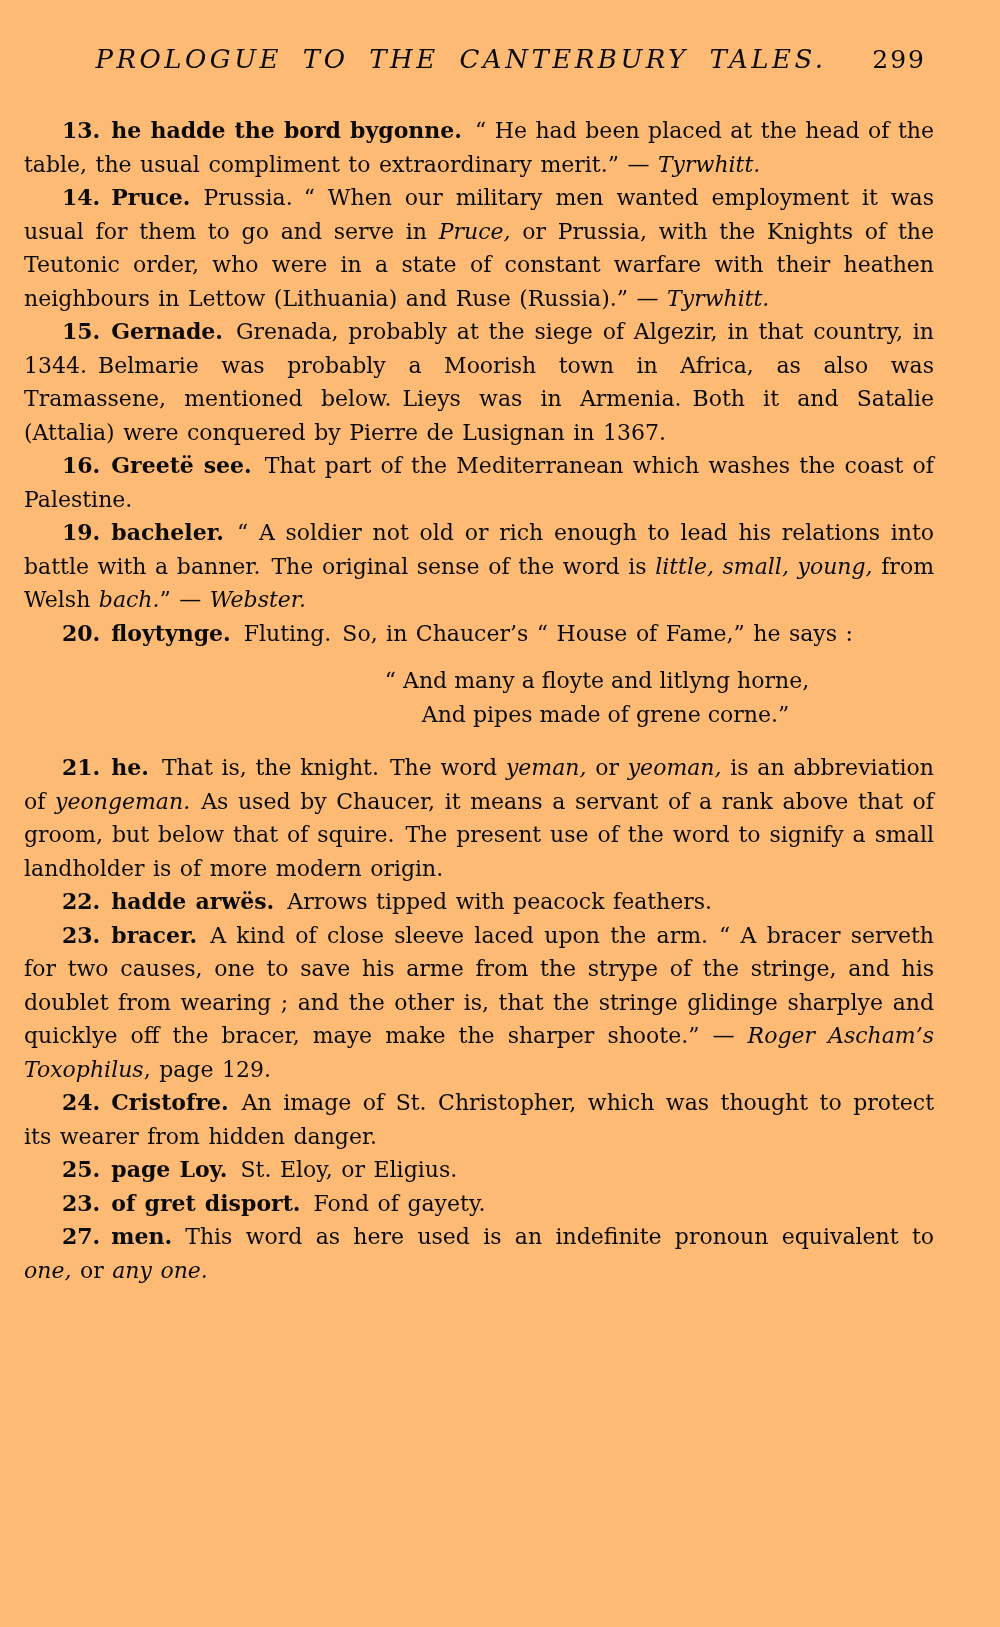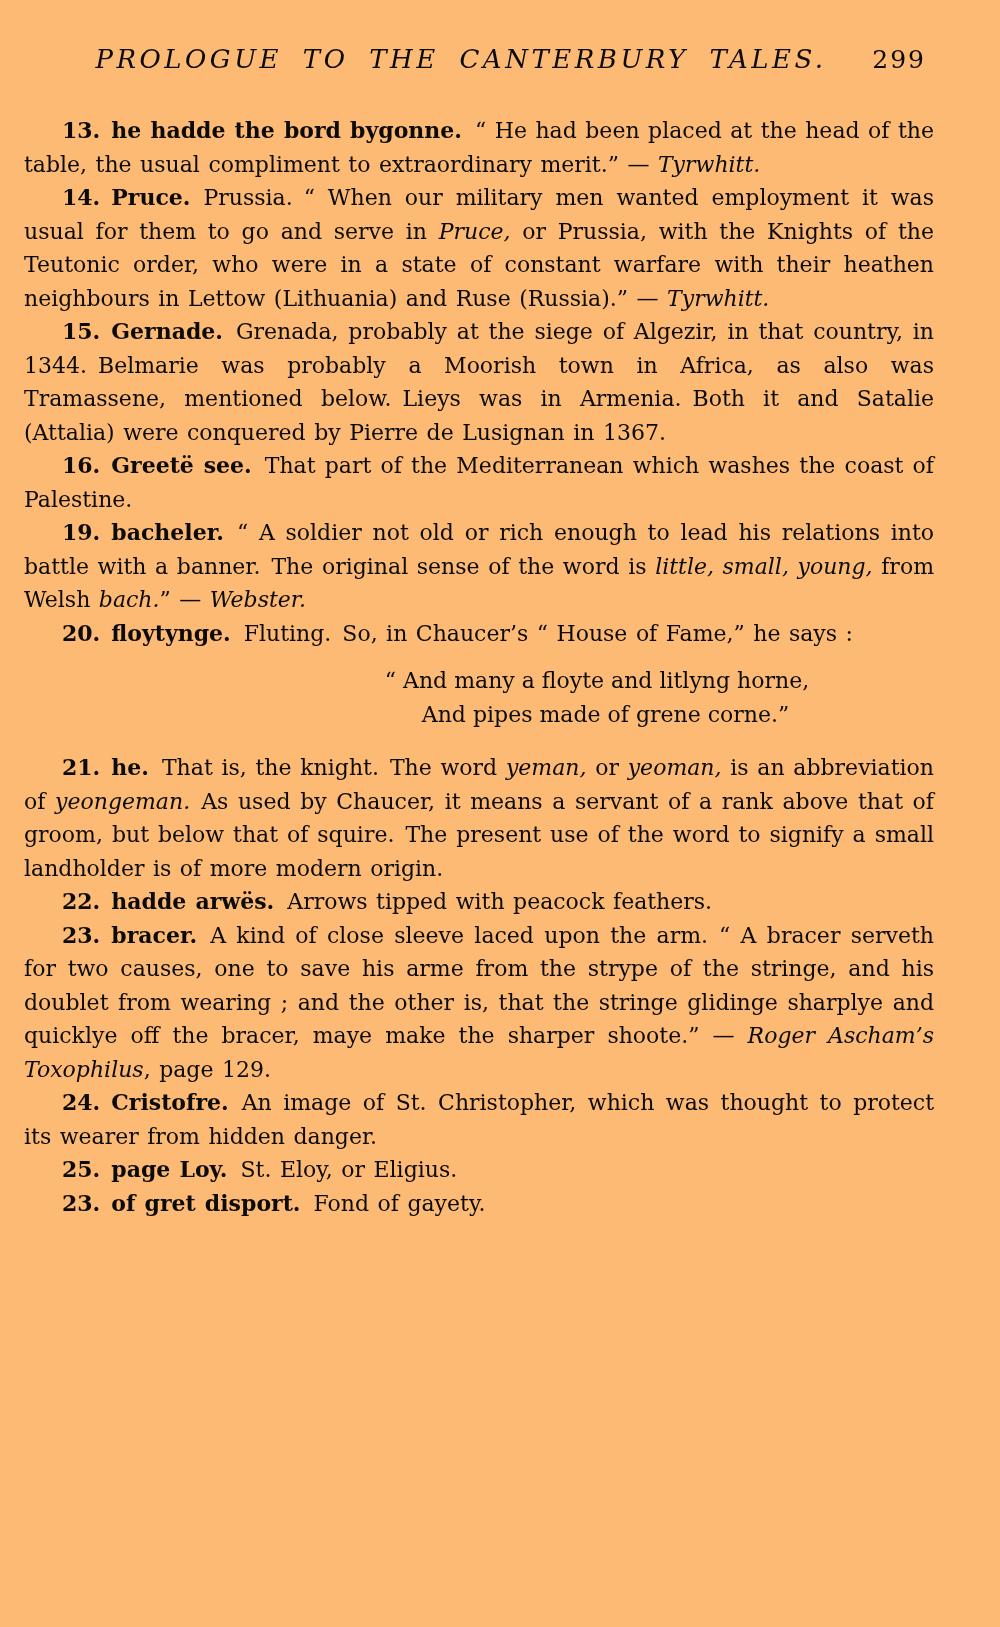--- a/index.html
+++ b/index.html
@@ -90,14 +90,15 @@
       <div class="verse">
         <div class="line">“ And many a floyte and litlyng horne,</div>
         <div class="line">And pipes made of grene corne.”</div>
       </div>
       <p class="note"><span class="note-number">21.</span><span class="note-term">he.</span><span class="seg">That is, the knight. The word </span><span class="seg seg-i">yeman,</span><span class="seg"> or </span><span class="seg seg-i">yeoman,</span><span class="seg"> is an abbreviation of </span><span class="seg seg-i">yeongeman.</span><span class="seg"> As used by Chaucer, it means a servant of a rank above that of groom, but below that of squire. The present use of the word to signify a small landholder is of more modern origin.</span></p>
       <p class="note"><span class="note-number">22.</span><span class="note-term">hadde arwës.</span><span class="seg">Arrows tipped with peacock feathers.</span></p>
       <p class="note"><span class="note-number">23.</span><span class="note-term">bracer.</span><span class="seg">A kind of close sleeve laced upon the arm. “ A bracer serveth for two causes, one to save his arme from the strype of the stringe, and his doublet from wearing ;  and the other is, that the stringe glidinge sharplye and quicklye off the bracer, maye make the sharper shoote.” — </span><span class="seg seg-i">Roger Ascham’s Toxophilus</span><span class="seg">, page 129.</span></p>
       <p class="note"><span class="note-number">24.</span><span class="note-term">Cristofre.</span><span class="seg">An image of St. Christopher, which was thought to protect its wearer from hidden danger.</span></p>
       <p class="note"><span class="note-number">25.</span><span class="note-term">page Loy.</span><span class="seg">St. Eloy, or Eligius.</span></p>
       <p class="note"><span class="note-number">23.</span><span class="note-term">of gret disport.</span><span class="seg">Fond of gayety.</span></p>
+      <p class="note"><span class="note-number">27.</span><span class="note-term">men.</span><span class="seg">This word as here used is an indefinite pronoun equivalent to </span><span class="seg seg-i">one,</span><span class="seg"> or </span><span class="seg seg-i">any one.</span></p>
     </div>
 </div>
 
 </body></html>

